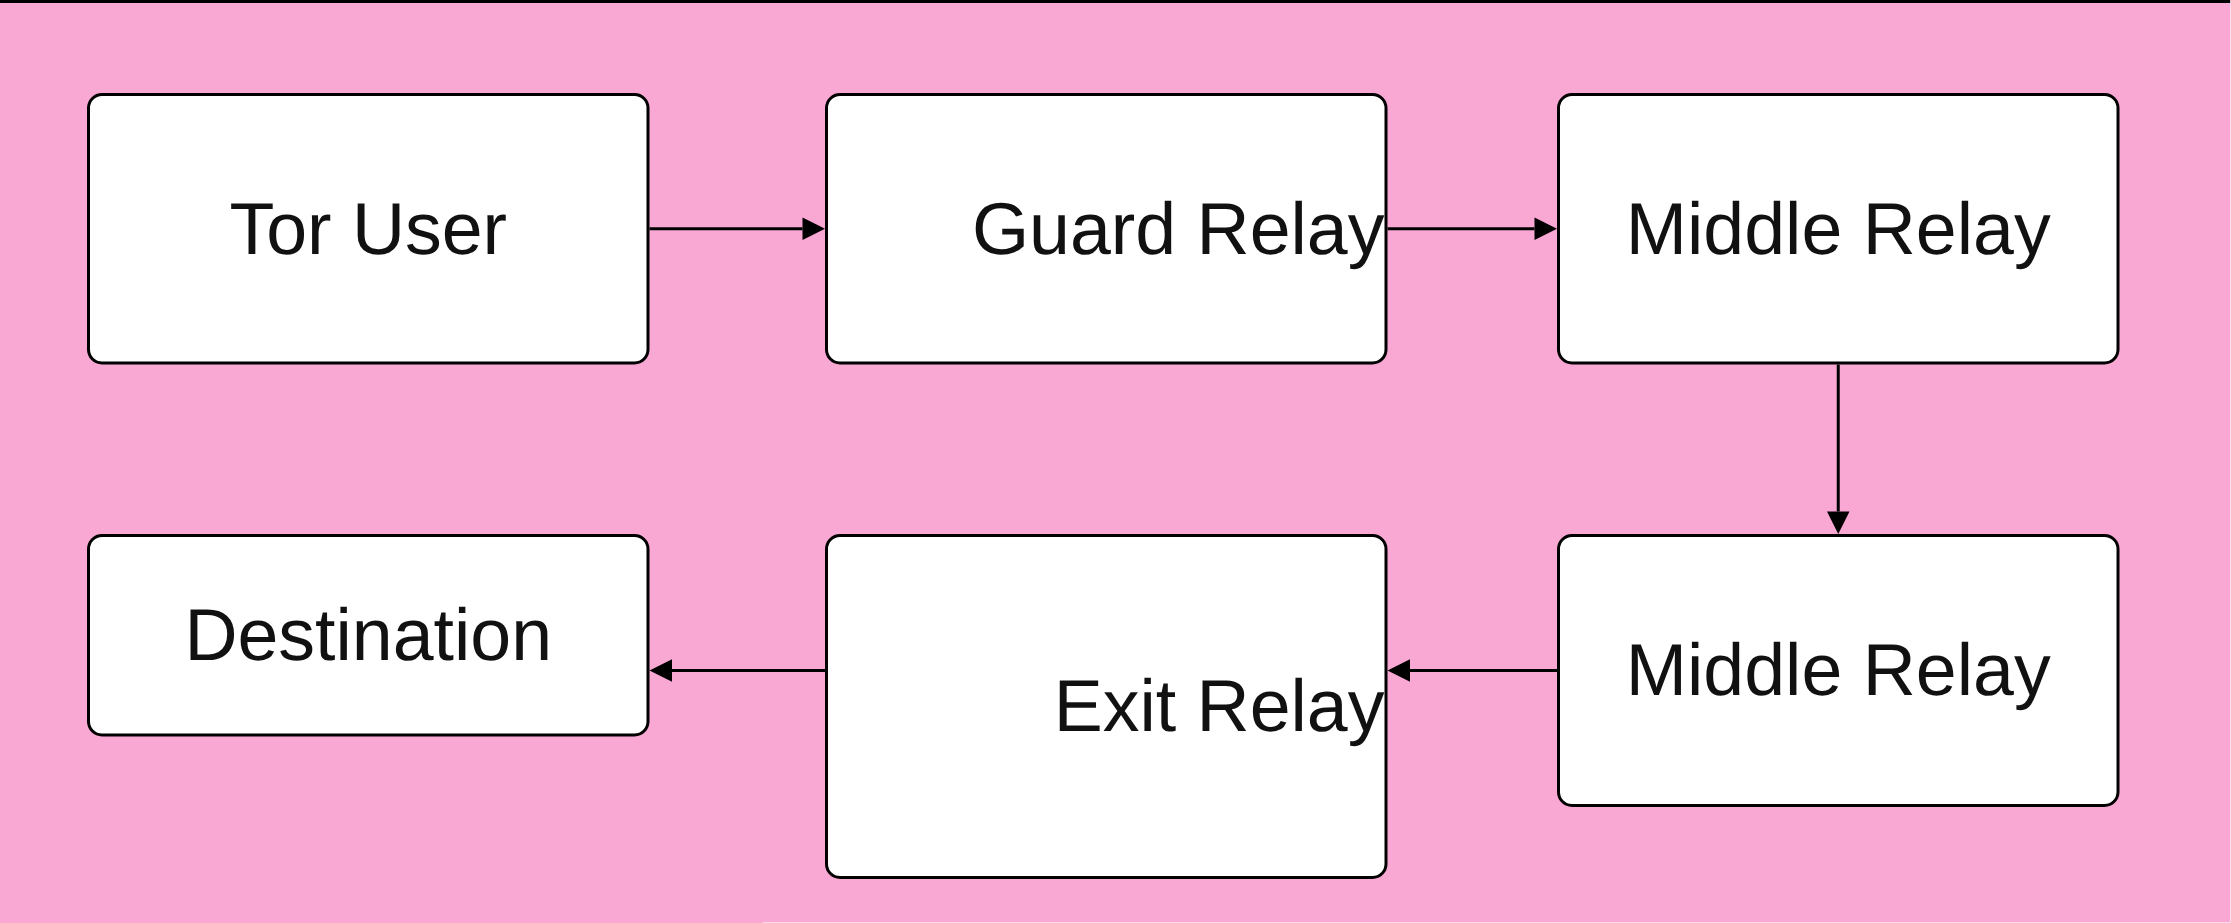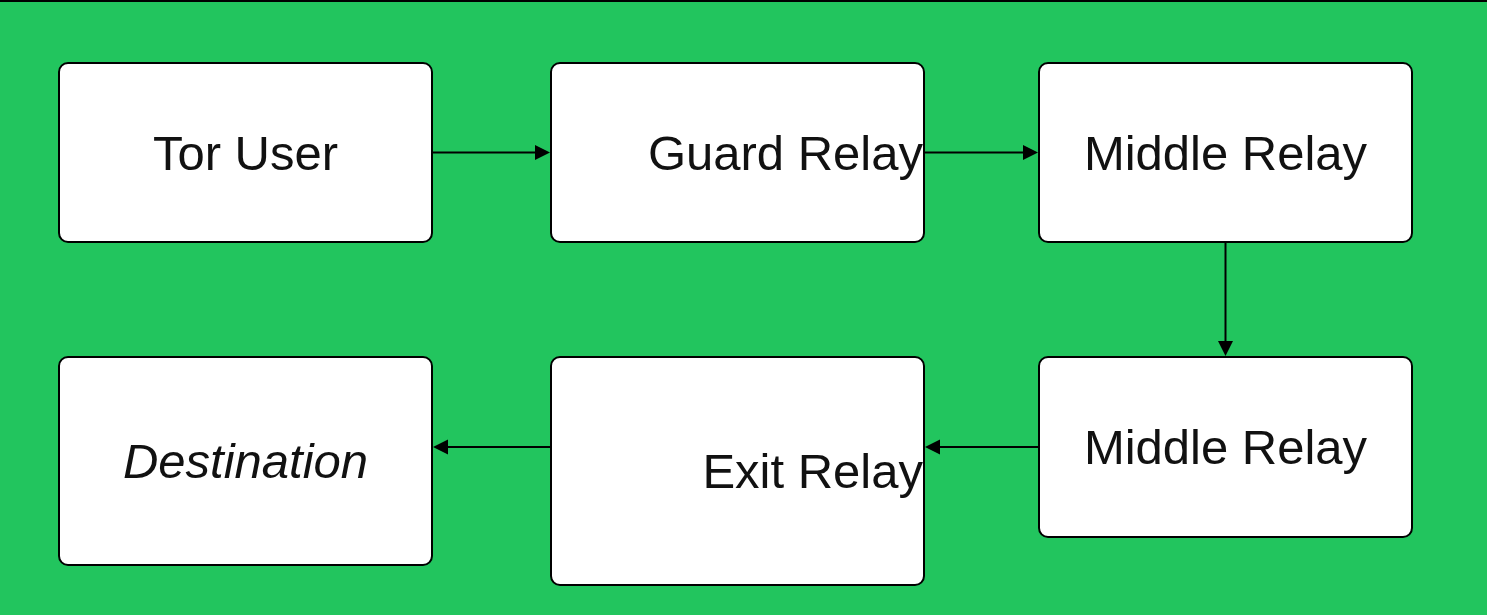--- a/index.html
+++ b/index.html
@@ -4,21 +4,21 @@
 <style>
   html, body {
     margin: 0;
     padding: 0;
     background: #ffffff;
   }
   #canvas {
     position: relative;
     width: 1487px;
     height: 615px;
-    background: #22c55e;
+    background: #f9a8d4;
     overflow: hidden;
     font-family: "Liberation Sans", "DejaVu Sans", sans-serif;
   }
   .top-line {
     position: absolute;
     left: 0;
     top: 0;
     width: 1487px;
     height: 2px;
     background: #000000;
@@ -39,21 +39,21 @@
     color: #111111;
     font-size: 49px;
     line-height: 62px;
     letter-spacing: 0px;
   }
   .node .lbl { display: block; white-space: nowrap; }
   
   #node-tor-user        { left: 58px;   top: 62px;  }
   #node-guard-relay     { left: 550px;  top: 62px; align-items: flex-end;  }
   #node-middle-relay-1  { left: 1038px; top: 62px;  }
-  #node-destination     { left: 58px;   top: 356px; height: 210px; font-style: italic; }
+  #node-destination     { left: 58px;   top: 356px; height: 135px; }
   #node-exit-relay      { left: 550px;  top: 356px; height: 230px; align-items: flex-end; }
   #node-middle-relay-2  { left: 1038px; top: 356px; height: 182px; }
   #edges {
     position: absolute;
     left: 0;
     top: 0;
     width: 1487px;
     height: 615px;
     pointer-events: none;
   }

